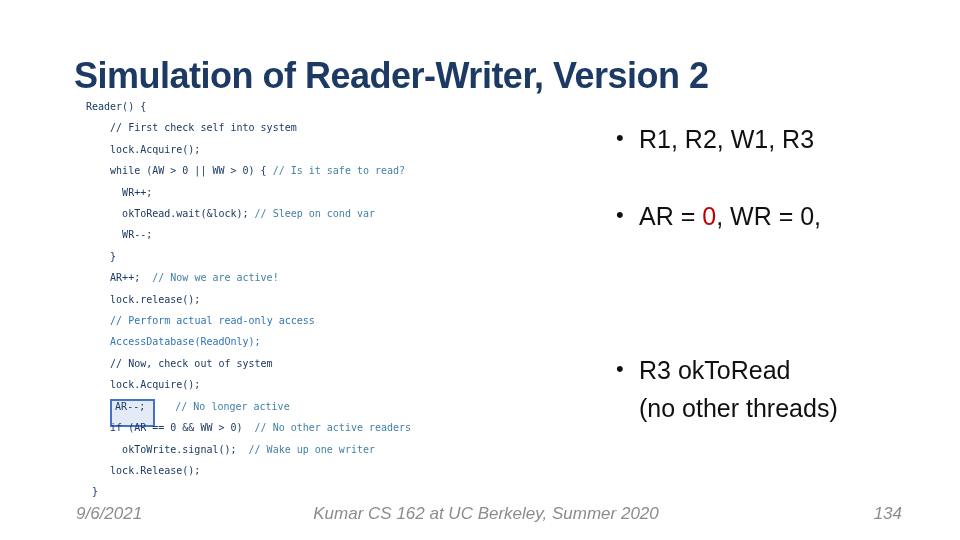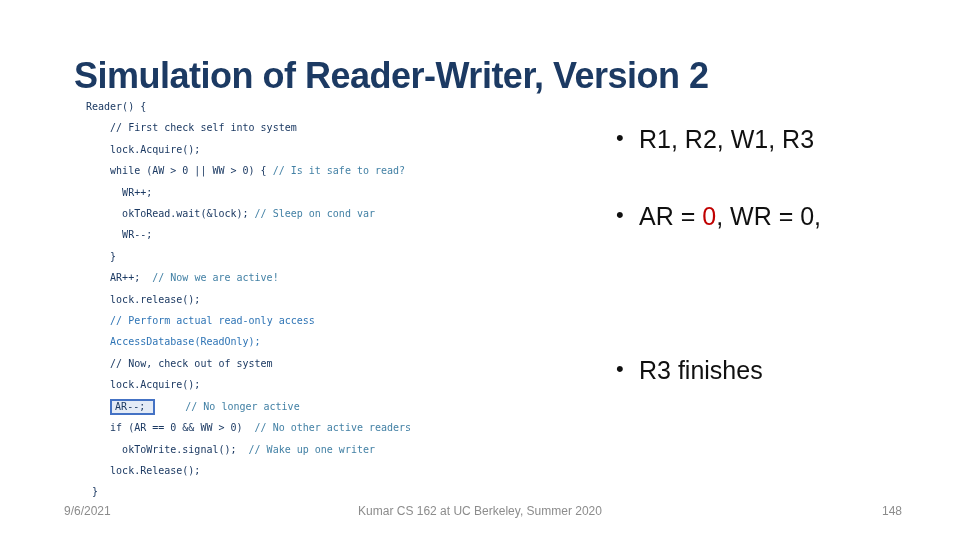--- a/index.html
+++ b/index.html
@@ -29,44 +29,45 @@
     color:var(--navy);
     white-space:pre;
   }
   .code .seg-k{color:var(--navy);}
   .code .seg-c{color:var(--teal);}
   .code .seg-b{color:var(--blue);}
   .code .seg-box{
     color:var(--navy);
     border:2px solid var(--box-border);
     background:var(--box-fill);
-    padding:0 8px 1px 3px;
-    margin-right:12px;
+    padding:0 8px 13px 3px;
+    margin-right:2px;
   }
   .bullets{position:absolute;left:616px;top:0;width:344px;}
   .bullet-item{
     position:absolute;
     left:0;width:344px;
     font-size:25px;
     line-height:38px;
     color:#101010;
   }
   .bullet-line{position:relative;padding-left:23px;white-space:nowrap;}
   .bullet-line .dot{
     position:absolute;left:0;top:-1px;
     font-size:22px;
   }
   .bullet-line .red{color:var(--red);}
   .bullet-line .bold{font-weight:normal;}
   .footer{
     position:absolute;
-    left:0;right:0;top:504px;
+    left:12px;right:0;top:504px;
     height:20px;
-    font-size:12px;
+    font-size:17px;
     color:var(--gray);
+    font-style:italic;
   }
   .footer .f-date{position:absolute;left:64px;top:0;}
   .footer .f-center{position:absolute;left:0;width:100%;text-align:center;top:0;}
   .footer .f-page{position:absolute;right:58px;top:0;}
 </style>
 </head>
 <body>
 
 <div class="slide" style="--navy: #1C3A63; --teal: #4381A5; --blue: #2E74B5; --red: #C00000; --gray: #8C8C8C; --box-border: #4472C4; --box-fill: #E4EBF6;">
 
@@ -76,23 +77,24 @@
 
   <div class="bullets" id="bullets">
       <div class="bullet-item" style="top: 120px;">
         <div class="bullet-line"><span class="dot">•</span></div>
         <div class="bullet-line"><span>R1, R2, W1, </span><span class="bold">R3</span></div>
       </div>
       <div class="bullet-item" style="top: 197px;">
         <div class="bullet-line"><span class="dot">•</span><span>AR = </span><span class="red">0</span><span>, WR = 0,</span></div>
       </div>
       <div class="bullet-item" style="top: 351px;">
-        <div class="bullet-line"><span class="dot">•</span><span>R3 finishes</span></div>
+        <div class="bullet-line"><span class="dot">•</span><span>R3 okToRead</span></div>
+        <div class="bullet-line"><span>(no other threads)</span></div>
       </div>
     </div>
 
   <div class="footer">
     <span class="f-date">9/6/2021</span>
     <span class="f-center">Kumar CS 162 at UC Berkeley, Summer 2020</span>
-    <span class="f-page">148</span>
+    <span class="f-page">134</span>
   </div>
 
 </div>
 
 </body></html>

